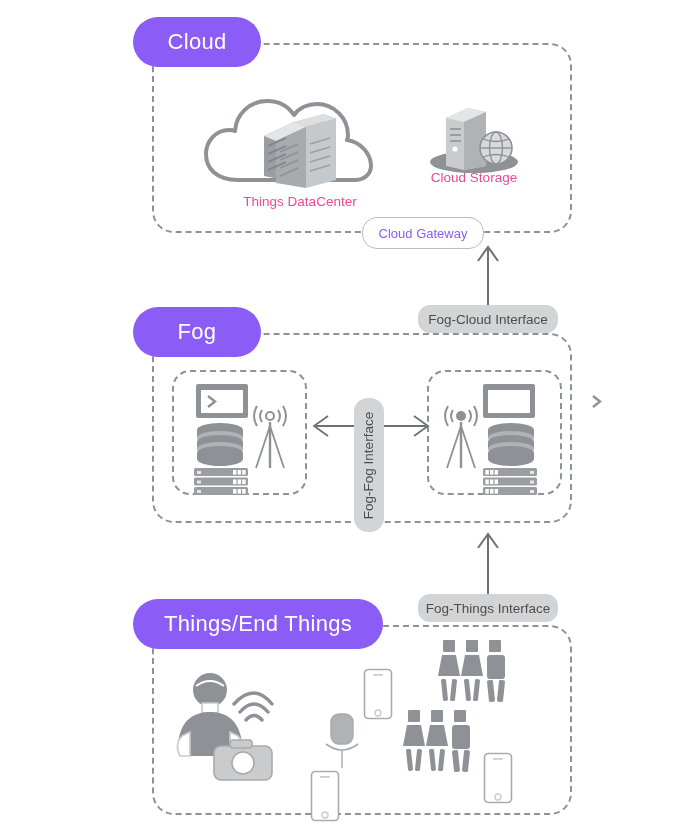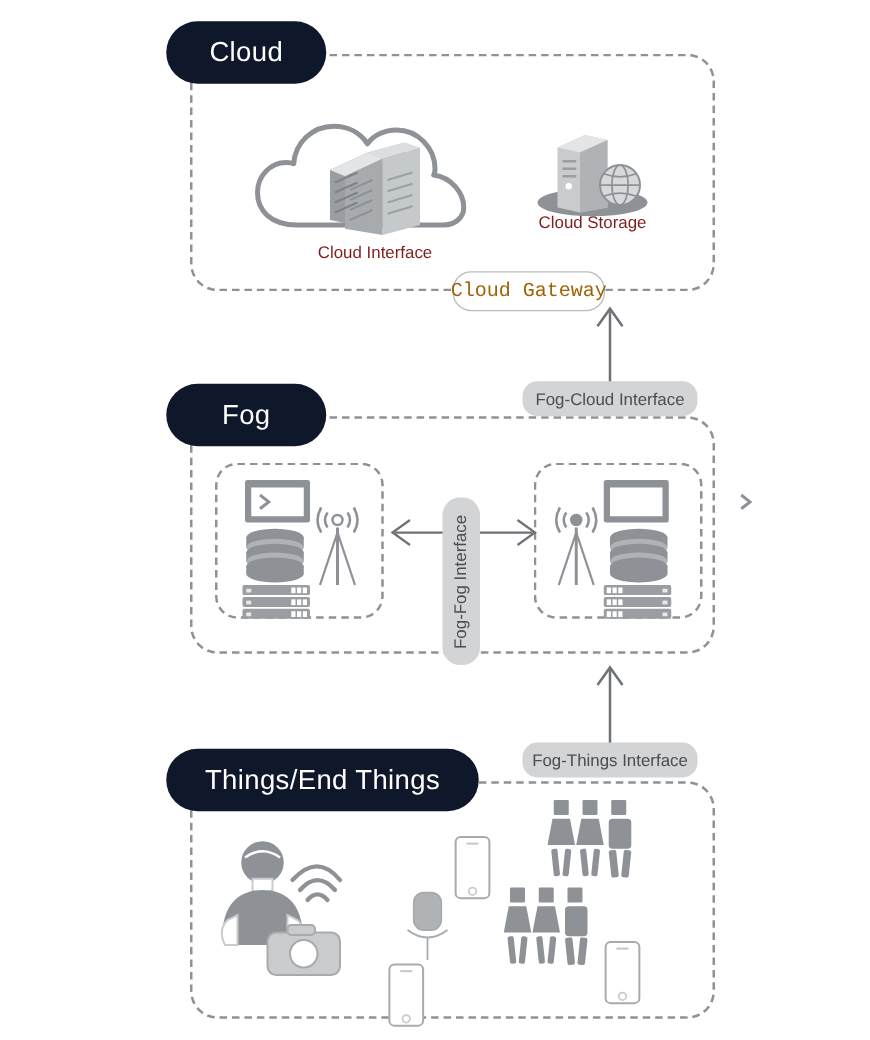--- a/index.html
+++ b/index.html
@@ -18,21 +18,21 @@
     background:#ffffff;
     box-sizing:border-box;
   }
   #cloud-box{left:152px;top:43px;width:420px;height:190px;}
   #fog-box{left:152px;top:333px;width:420px;height:190px;}
   #things-box{left:152px;top:625px;width:420px;height:190px;}
 
   
   .layer-pill{
     position:absolute;
-    background:#0f172a;
+    background:#8b5cf6;
     color:#ffffff;
     border-radius:40px;
     display:flex;align-items:center;justify-content:center;
     font-size:22px;
     letter-spacing:.3px;
     height:50px;
     z-index:6;
     white-space:nowrap;
     padding:0 26px;
     box-sizing:border-box;
@@ -77,35 +77,35 @@
   }
 
   
   #cloud-gateway{
     position:absolute;
     left:362px;top:217px;width:120px;height:30px;
     background:#ffffff;
     border:1.4px solid #b9bcbf;
     border-radius:15px;
     display:flex;align-items:center;justify-content:center;
-    font-size:16px;color:#a16207;
-    z-index:8;white-space:nowrap;font-family:Liberation Mono, monospace;
+    font-size:13px;color:#8b5cf6;
+    z-index:8;white-space:nowrap;
   }
 
   
   .arrow-svg{position:absolute;z-index:5;overflow:visible;}
   #arrow-cloud-fog{left:470px;top:243px;}
   #arrow-fog-things{left:470px;top:530px;}
   #arrow-fog-fog{left:310px;top:410px;}
 
   
   .icon-svg{position:absolute;overflow:visible;}
   .cap{
     position:absolute;
-    font-size:13.5px;color:#7f1d1d;
+    font-size:13.5px;color:#ec4899;
     text-align:center;white-space:nowrap;
     z-index:4;
   }
   #cap-datacenter{left:200px;top:194px;width:200px;}
   #cap-storage{left:400px;top:170px;width:148px;}
 
   #icon-datacenter{left:198px;top:84px;}
   #icon-storage{left:424px;top:96px;}
 
   #icon-fog-left{left:186px;top:382px;}
@@ -153,21 +153,21 @@
         <line x1="82" y1="92" x2="100" y2="84"></line>
       </g>
       <g stroke="#9ba0a3" stroke-width="1.6">
         <line x1="112" y1="60" x2="132" y2="54"></line>
         <line x1="112" y1="69" x2="132" y2="63"></line>
         <line x1="112" y1="78" x2="132" y2="72"></line>
         <line x1="112" y1="87" x2="132" y2="81"></line>
       </g>
     </g>
   </svg>
-  <div class="cap" id="cap-datacenter">Cloud Interface</div>
+  <div class="cap" id="cap-datacenter">Things DataCenter</div>
 
   <svg class="icon-svg" id="icon-storage" width="100" height="86" viewBox="0 0 100 86">
     <ellipse cx="50" cy="66" rx="44" ry="11" fill="#8e9196"></ellipse>
     <polygon points="22,22 44,12 62,16 62,70 40,74 22,70" fill="#c9cbcd"></polygon>
     <polygon points="22,22 44,12 62,16 40,26" fill="#e3e5e6"></polygon>
     <polygon points="40,26 62,16 62,70 40,74" fill="#b0b3b6"></polygon>
     <rect x="26" y="32" width="11" height="2" fill="#9a9ea2"></rect>
     <rect x="26" y="38" width="11" height="2" fill="#9a9ea2"></rect>
     <rect x="26" y="44" width="11" height="2" fill="#9a9ea2"></rect>
     <circle cx="31" cy="53" r="2.6" fill="#ffffff"></circle>

